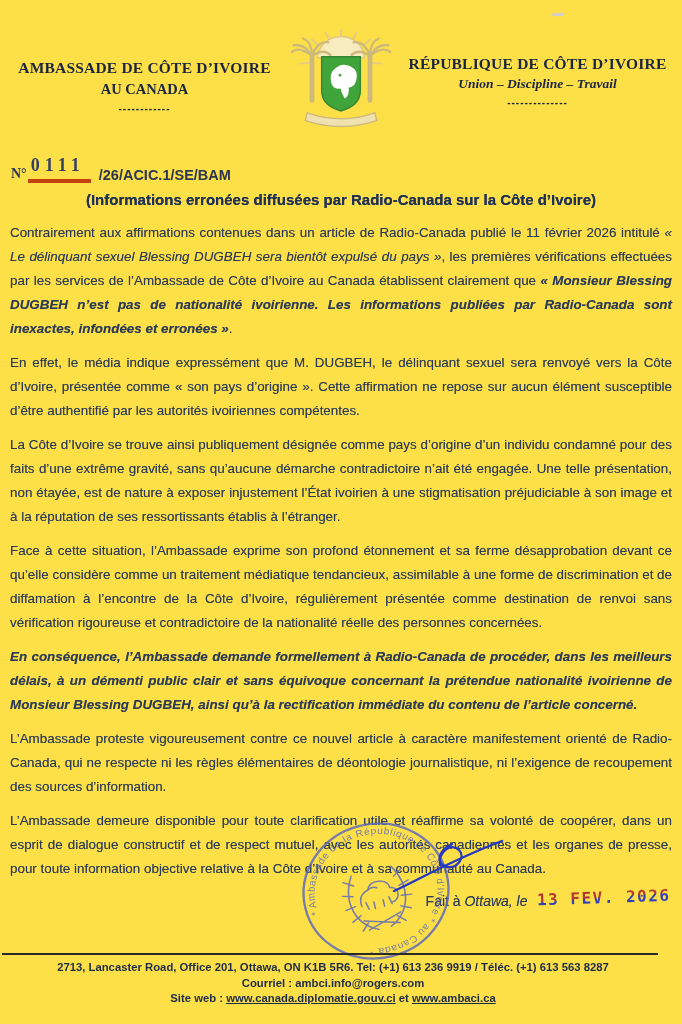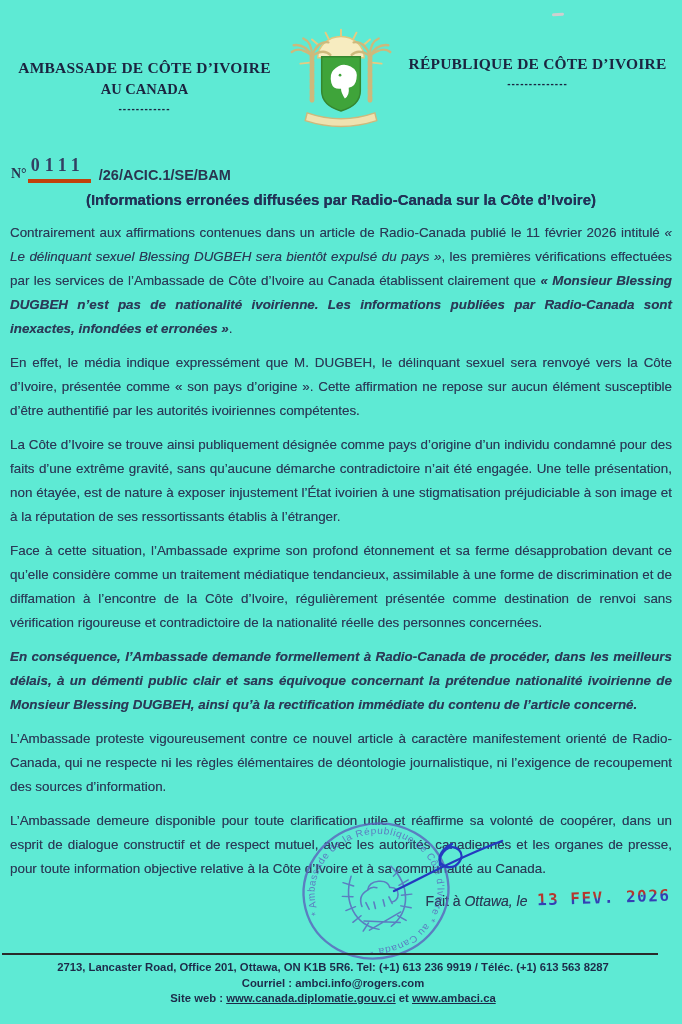--- a/index.html
+++ b/index.html
@@ -1,18 +1,18 @@
 <!DOCTYPE html>
 <html><head>
 <meta charset="utf-8">
 <style>
   html,body{margin:0;padding:0;background:#e8e8e8;}
   .page{
     position:relative;width:682px;height:1024px;margin:0 auto;
-    background:#5eead4;overflow:hidden;box-sizing:border-box;
+    background:#fde047;overflow:hidden;box-sizing:border-box;
     padding:26px 9px 0 9px;
     font-family:"Liberation Sans",sans-serif;color:#2b3a57;
   }
   .scan-mark{position:absolute;top:13px;left:552px;width:12px;height:3px;background:#cfcfcf;transform:rotate(-4deg);border-radius:2px;}
 
   
   .lh{display:flex;align-items:flex-start;}
   .lh-left,.lh-right{flex:1;text-align:center;color:#1b2440;}
   .lh-left{margin-top:33px;}
   .lh-right{margin-top:29px;}
@@ -126,20 +126,21 @@
 
         <path d="M52,45 q8,-9 18,-4 q8,4 6,13 q-1,8 -8,9 q1,8 -4,11 q-4,-6 -4,-10 q-8,1 -10,-6 q-2,-9 2,-13 z" fill="#ffffff"></path>
         <circle cx="59" cy="50" r="1.4" fill="#3fa43a"></circle>
 
         <path d="M25,89 q35,12 70,0 l2,8 q-37,12 -74,0 z" fill="#efe2b0" stroke="#cdb97c" stroke-width="1.5"></path>
       </svg>
     </div>
 
     <div class="lh-right">
       <div class="lh-l1">RÉPUBLIQUE DE CÔTE D’IVOIRE</div>
+      <div class="motto">Union – Discipline – Travail</div>
       <div class="dashes">--------------</div>
     </div>
   </div>
 
   <div class="reference">
     <span class="ref-no">N°</span>
     <span class="ref-num">0111</span>
     <span class="ref-suffix">/26/ACIC.1/SE/BAM</span>
   </div>
 

